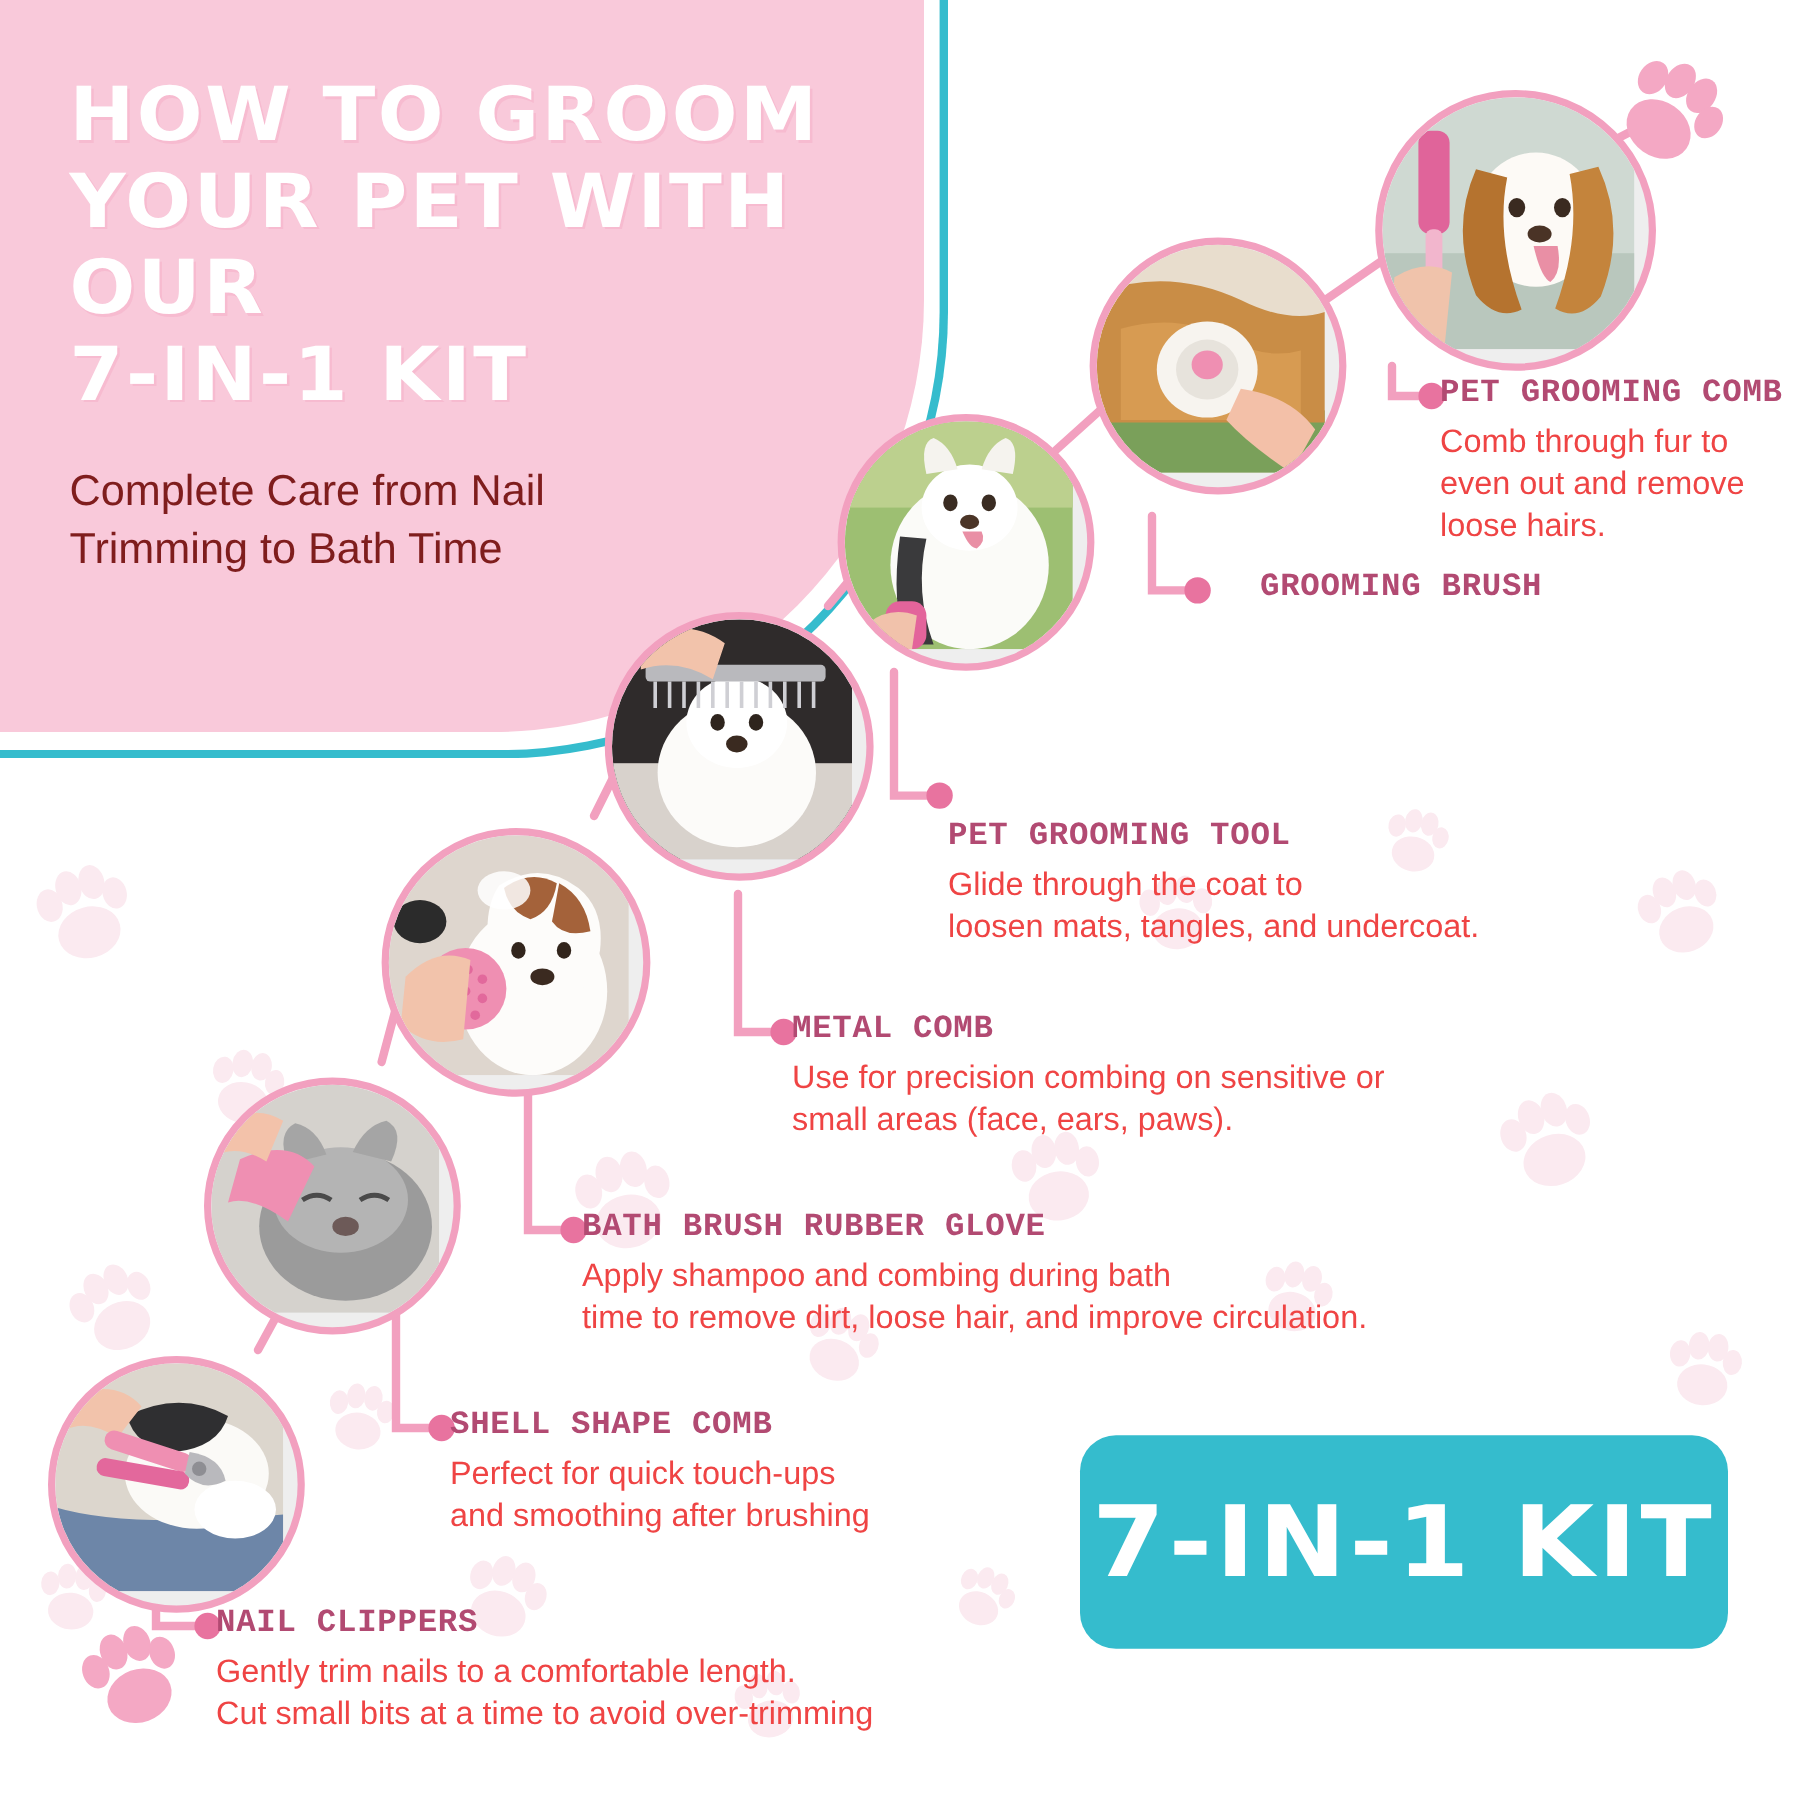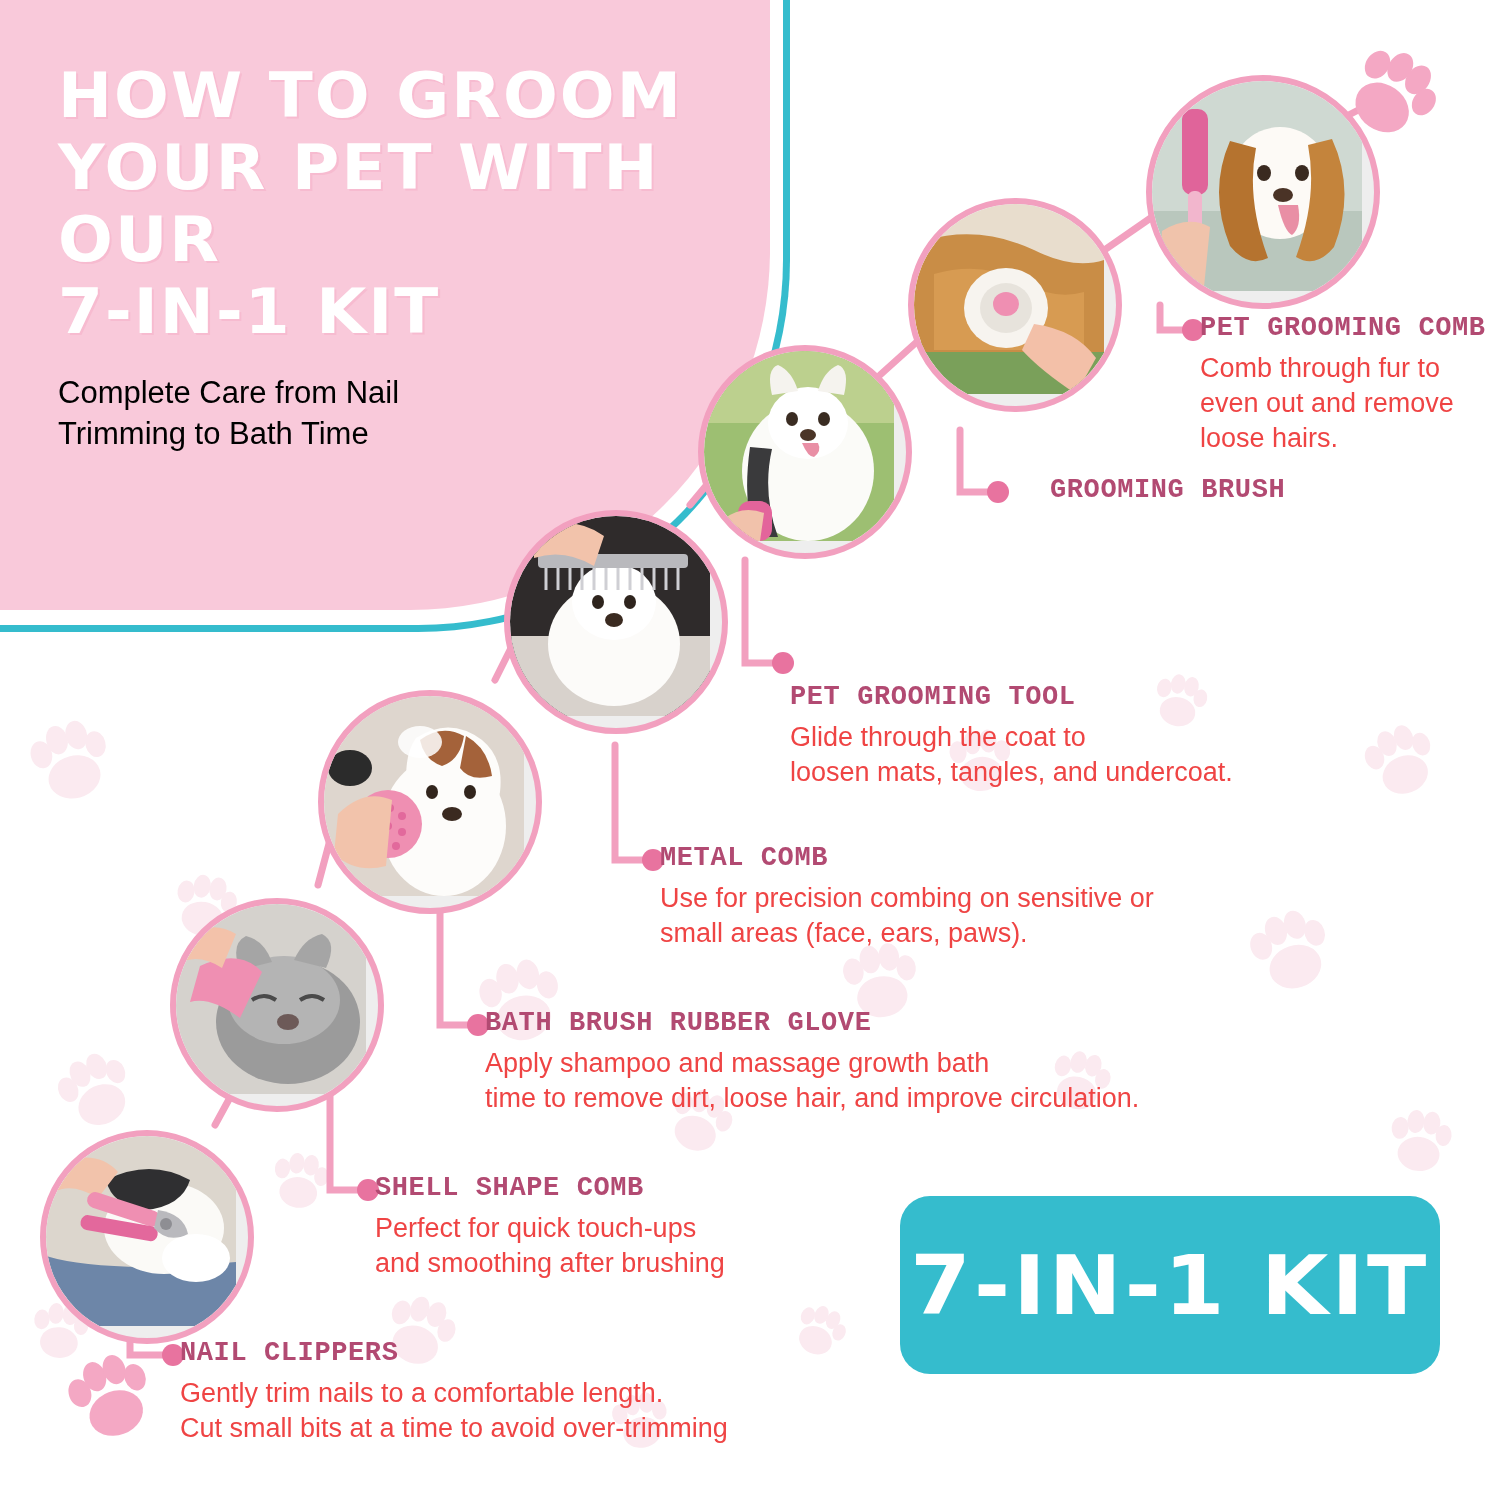--- a/index.html
+++ b/index.html
@@ -61,24 +61,24 @@
     font-weight: bold;
     font-size: 62px;
     letter-spacing: 2px;
     line-height: 1.16;
     text-transform: uppercase;
     transform: scaleX(1.04);
     transform-origin: left center;
     text-shadow: 2px 2px 0 rgba(244,160,190,0.35);
   }
   .subtitle {
-    color: #000000;
-    font-size: 31px;
+    color: #7f1d1d;
+    font-size: 36px;
     line-height: 1.35;
-    margin-top: 24px;
+    margin-top: 37px;
     max-width: 470px;
   }
 
   
   .connectors {
     position: absolute;
     inset: 0;
     z-index: 3;
   }
 
@@ -393,21 +393,21 @@
 </div>
 
 <div class="info" style="left:660px; top:842px; width:560px;">
   <div class="heading">METAL COMB</div>
   <div class="body">Use for precision combing on sensitive or
 small areas (face, ears, paws).</div>
 </div>
 
 <div class="info" style="left:485px; top:1007px; width:720px;">
   <div class="heading">BATH BRUSH RUBBER GLOVE</div>
-  <div class="body">Apply shampoo and massage growth bath
+  <div class="body">Apply shampoo and combing during bath
 time to remove dirt, loose hair, and improve circulation.</div>
 </div>
 
 <div class="info" style="left:375px; top:1172px; width:520px;">
   <div class="heading">SHELL SHAPE COMB</div>
   <div class="body">Perfect for quick touch-ups
 and smoothing after brushing</div>
 </div>
 
 <div class="info" style="left:180px; top:1337px; width:700px;">

